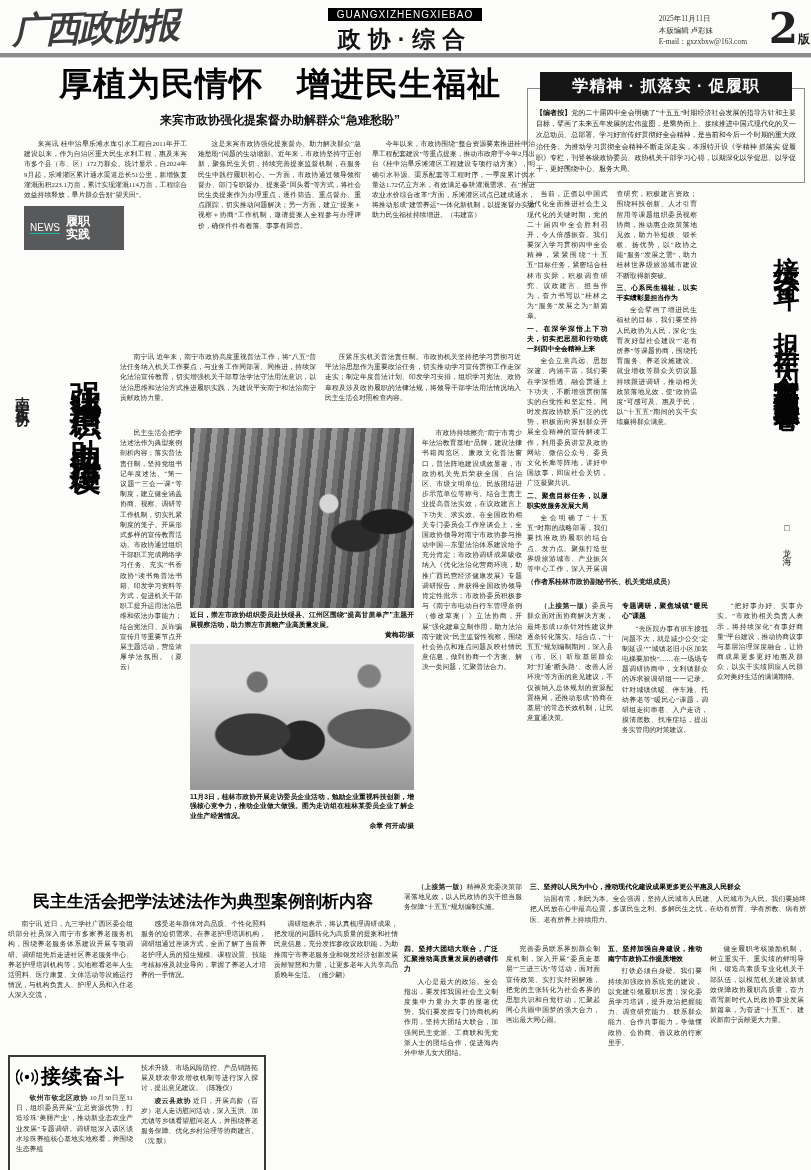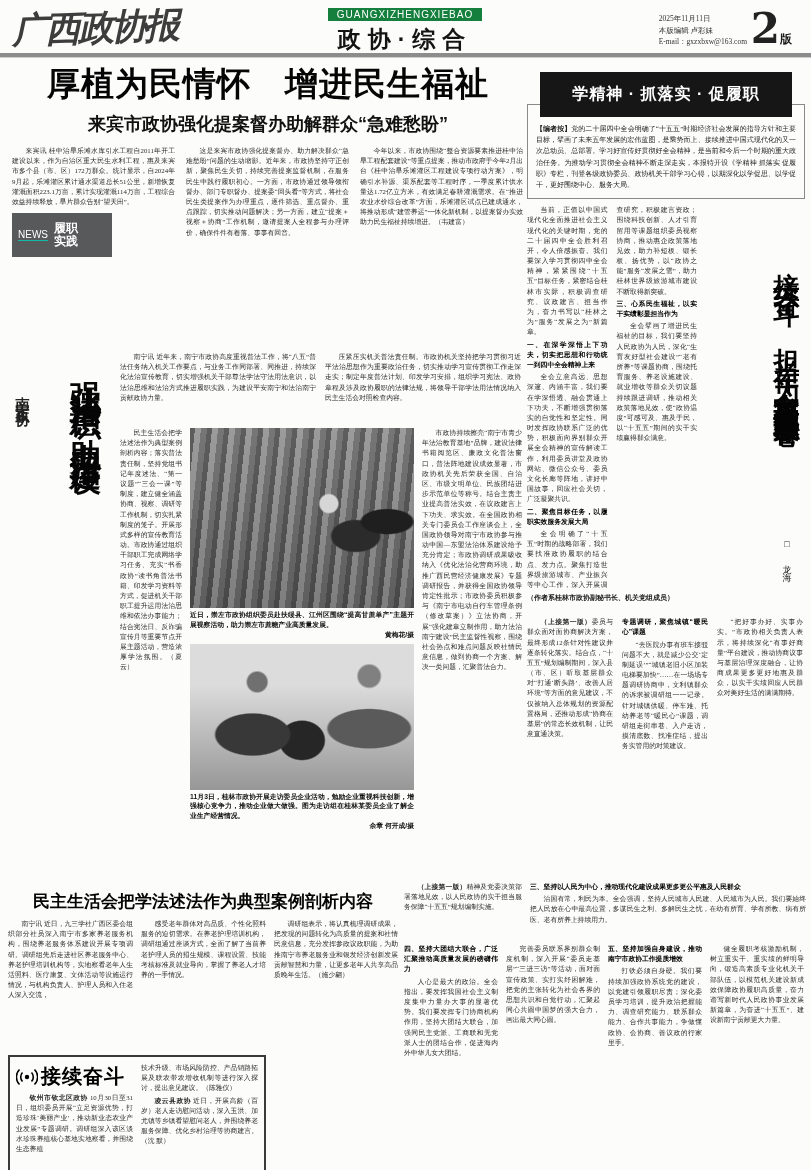--- a/index.html
+++ b/index.html
@@ -2,41 +2,41 @@
 <html><head>
 <meta charset="utf-8">
 <style>
   html,body{margin:0;padding:0;background:#e8e6e1;}
   .page{position:relative;width:811px;height:1170px;margin:0 auto;background:#fcfcfa;overflow:hidden;
         font-family:"Liberation Serif",serif;color:#1c1c1c;}
   
   .hdr-logo{position:absolute;left:12px;top:4px;font-family:"DejaVu Serif",serif;font-style:italic;
             font-weight:bold;font-size:36px;color:#3d3d3d;letter-spacing:-3px;transform:rotate(-2deg);}
   .hdr-center{position:absolute;left:250px;top:4px;width:310px;text-align:center;}
-  .hdr-en{display:inline-block;background:#15803d;color:#fff;font-family:"Liberation Sans",sans-serif;
+  .hdr-en{display:inline-block;background:#000000;color:#fff;font-family:"Liberation Sans",sans-serif;
           font-size:10px;letter-spacing:1px;padding:1px 9px;}
   .hdr-section{margin-top:2px;font-family:"Liberation Sans",sans-serif;font-weight:900;font-size:23px;
                letter-spacing:7px;color:#141414;}
   .hdr-meta{position:absolute;right:64px;top:13px;font-size:7.5px;line-height:1.55;color:#333;text-align:left;}
-  .hdr-page{position:absolute;right:19px;top:4px;}
+  .hdr-page{position:absolute;right:1px;top:4px;}
   .hdr-page .num{font-family:"DejaVu Serif",serif;font-weight:bold;font-size:42px;color:#222;}
   .hdr-page .unit{font-family:"Liberation Sans",sans-serif;font-weight:bold;font-size:12px;}
   .hdr-rule{position:absolute;left:0;top:53px;width:811px;height:4px;background:#8c8c8c;border-bottom:1px solid #cfcfcf;}
   
   .bodytxt{font-size:6.8px;line-height:1.5;text-align:justify;color:#2a2a2a;}
   .bodytxt p{margin:0 0 2px 0;text-indent:2em;}
   .colhead{font-family:"Liberation Sans",sans-serif;font-weight:bold;color:#000;text-indent:0 !important;}
   .caption{font-family:"Liberation Sans",sans-serif;font-weight:bold;font-size:6.8px;line-height:1.45;
            color:#111;text-align:justify;margin-top:2px;}
   .credit{display:block;text-align:right;}
   
-  .lead{position:absolute;left:12px;top:62px;width:512px;}
+  .lead{position:absolute;left:24px;top:62px;width:512px;}
   .lead-h1{font-family:"Liberation Sans",sans-serif;font-weight:900;font-size:33px;letter-spacing:1px;
            text-align:center;color:#050505;}
-  .lead-sub{font-family:"Liberation Sans",sans-serif;font-weight:bold;font-size:18px;text-align:center;
+  .lead-sub{font-family:"Liberation Sans",sans-serif;font-weight:bold;font-size:12px;text-align:center;
             margin-top:5px;color:#111;}
   .lead-cols{display:flex;gap:11px;margin-top:10px;}
   .lead-col{width:163px;height:212px;overflow:hidden;}
   .lead-col.short{height:158px;}
   .news-badge{width:100px;height:44px;background:#58595b;margin-top:6px;display:flex;align-items:center;
               padding:2px 6px;box-sizing:border-box;}
   .news-en{font-family:"Liberation Sans",sans-serif;color:#fff;font-size:10px;border-bottom:1px solid #14b8a6;
            margin-right:6px;}
   .news-cn{font-family:"Liberation Sans",sans-serif;color:#fff;font-weight:900;font-size:12px;line-height:1.1;}
   
@@ -65,21 +65,21 @@
       radial-gradient(ellipse at 28% 62%, #383838 0 16%, transparent 17%),
       radial-gradient(ellipse at 50% 66%, #262626 0 14%, transparent 15%),
       radial-gradient(ellipse at 80% 58%, #5a5a5a 0 16%, transparent 17%),
       radial-gradient(circle at 30% 26%, #707070 0 5%, transparent 6%),
       radial-gradient(circle at 80% 22%, #808080 0 5%, transparent 6%),
       linear-gradient(180deg,#dcdcdc 0 28%,#bdbdbd 60%,#979797);}
   
   .study{position:absolute;left:527px;top:62px;width:278px;}
   .study-band{width:252px;margin:10px auto 0;background:#161616;color:#fff;text-align:center;
               font-family:"Liberation Sans",sans-serif;font-weight:900;font-size:16px;letter-spacing:1px;
-              padding:12px 0;position:relative;z-index:2;}
+              padding:4px 0;position:relative;z-index:2;}
   .study-editor{border:1px solid #8a8a8a;margin-top:-13px;padding:18px 8px 7px;position:relative;z-index:1;}
   .study-editor .txt{font-size:7px;line-height:1.6;text-align:justify;color:#222;}
   .study-editor .lbl{font-family:"Liberation Sans",sans-serif;font-weight:bold;}
   .study-art{position:relative;margin-top:6px;height:402px;}
   .study-cols{column-count:2;column-gap:9px;width:170px;height:386px;column-fill:auto;overflow:hidden;}
   .study-vh{position:absolute;right:0;top:2px;height:398px;writing-mode:vertical-rl;text-align:left;}
   .vh-main{font-family:"Liberation Sans",sans-serif;font-weight:900;font-size:26px;letter-spacing:10px;
            margin-top:44px;color:#050505;}
   .vh-sub{font-family:"Liberation Sans",sans-serif;font-weight:900;font-size:26px;letter-spacing:2px;
           margin-top:2px;margin-left:8px;color:#050505;}

